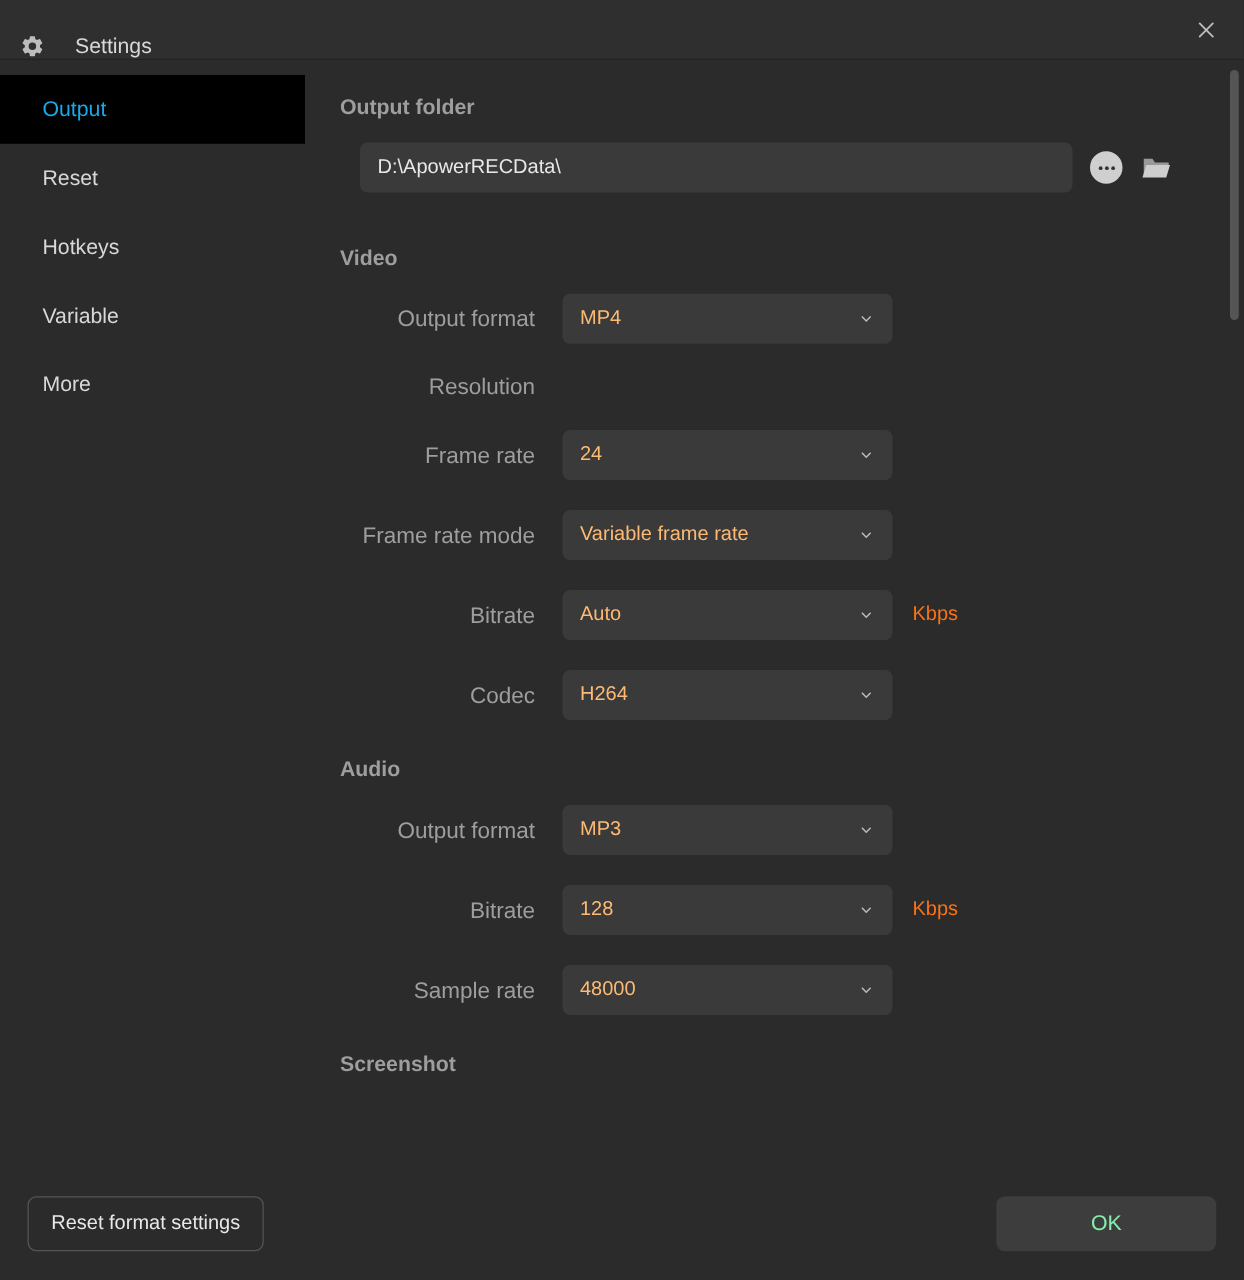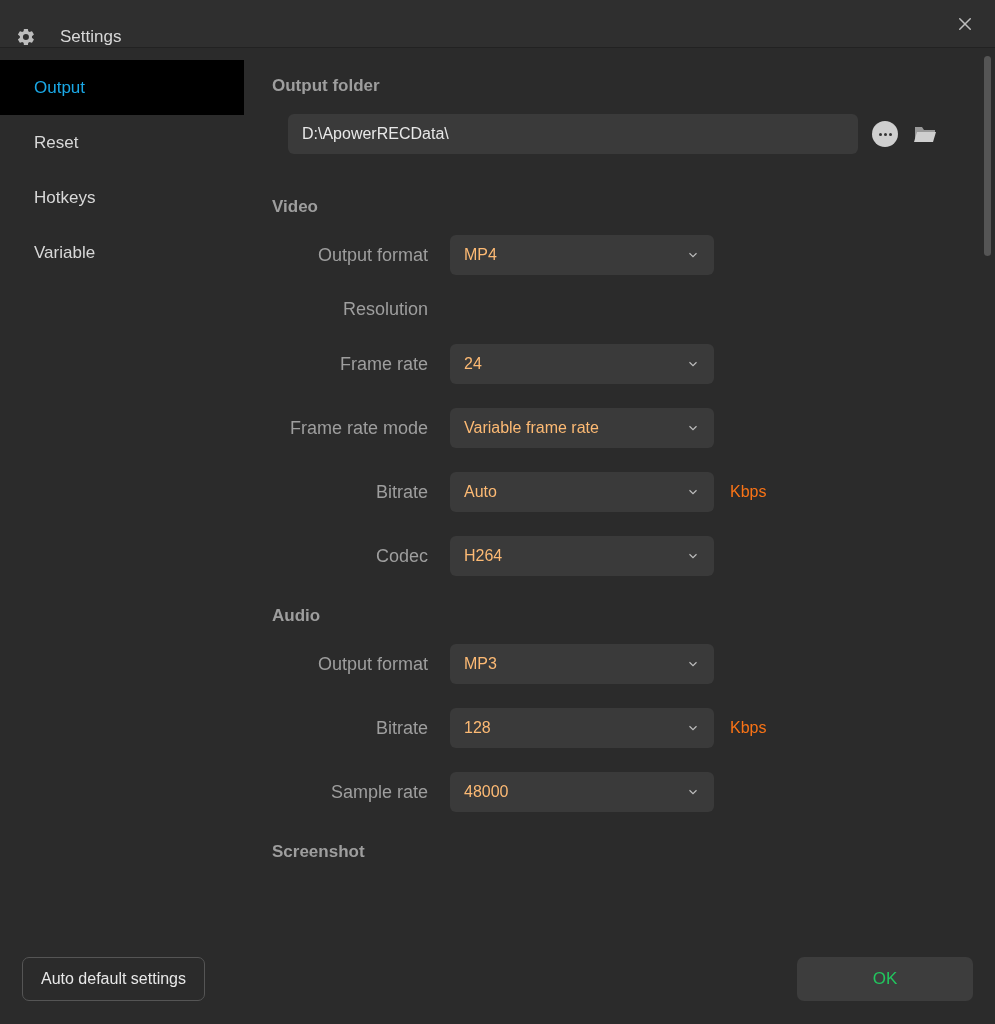--- a/index.html
+++ b/index.html
@@ -184,21 +184,21 @@
       color: #e8e8e8;
       font-size: 16px;
       border-radius: 7px;
       cursor: pointer;
     }
     .ok-btn {
       width: 176px;
       height: 44px;
       background: #3d3d3d;
       border: none;
-      color: #22c55e;
+      color: #86efac;
       font-size: 17px;
       border-radius: 7px;
       cursor: pointer;
     }
     svg { display:block; }
   </style>
 </head>
 <body>
 
 <div class="window">
@@ -226,20 +226,23 @@
       </div>
       <div class="side-item">
         <span>Reset</span>
       </div>
       <div class="side-item">
         <span>Hotkeys</span>
       </div>
       <div class="side-item">
         <span>Variable</span>
       </div>
+      <div class="side-item">
+        <span>More</span>
+      </div>
     </div>
 
     <div class="content-wrap">
       <div class="content">
 
         <div class="section-title">Output folder</div>
         <div class="folder-row">
           <input class="folder-input" value="D:\ApowerRECData\" style="">
           <div class="round-btn">
             <span class="dots">
@@ -363,16 +366,16 @@
         </div>
 
         <div class="section-title sub">Screenshot</div>
 
       </div>
       <div class="scroll-indicator"></div>
     </div>
   </div>
 
   <div class="footer">
-    <button class="reset-btn">Auto default settings</button>
+    <button class="reset-btn">Reset format settings</button>
     <button class="ok-btn">OK</button>
   </div>
 </div>
 
 </body></html>

